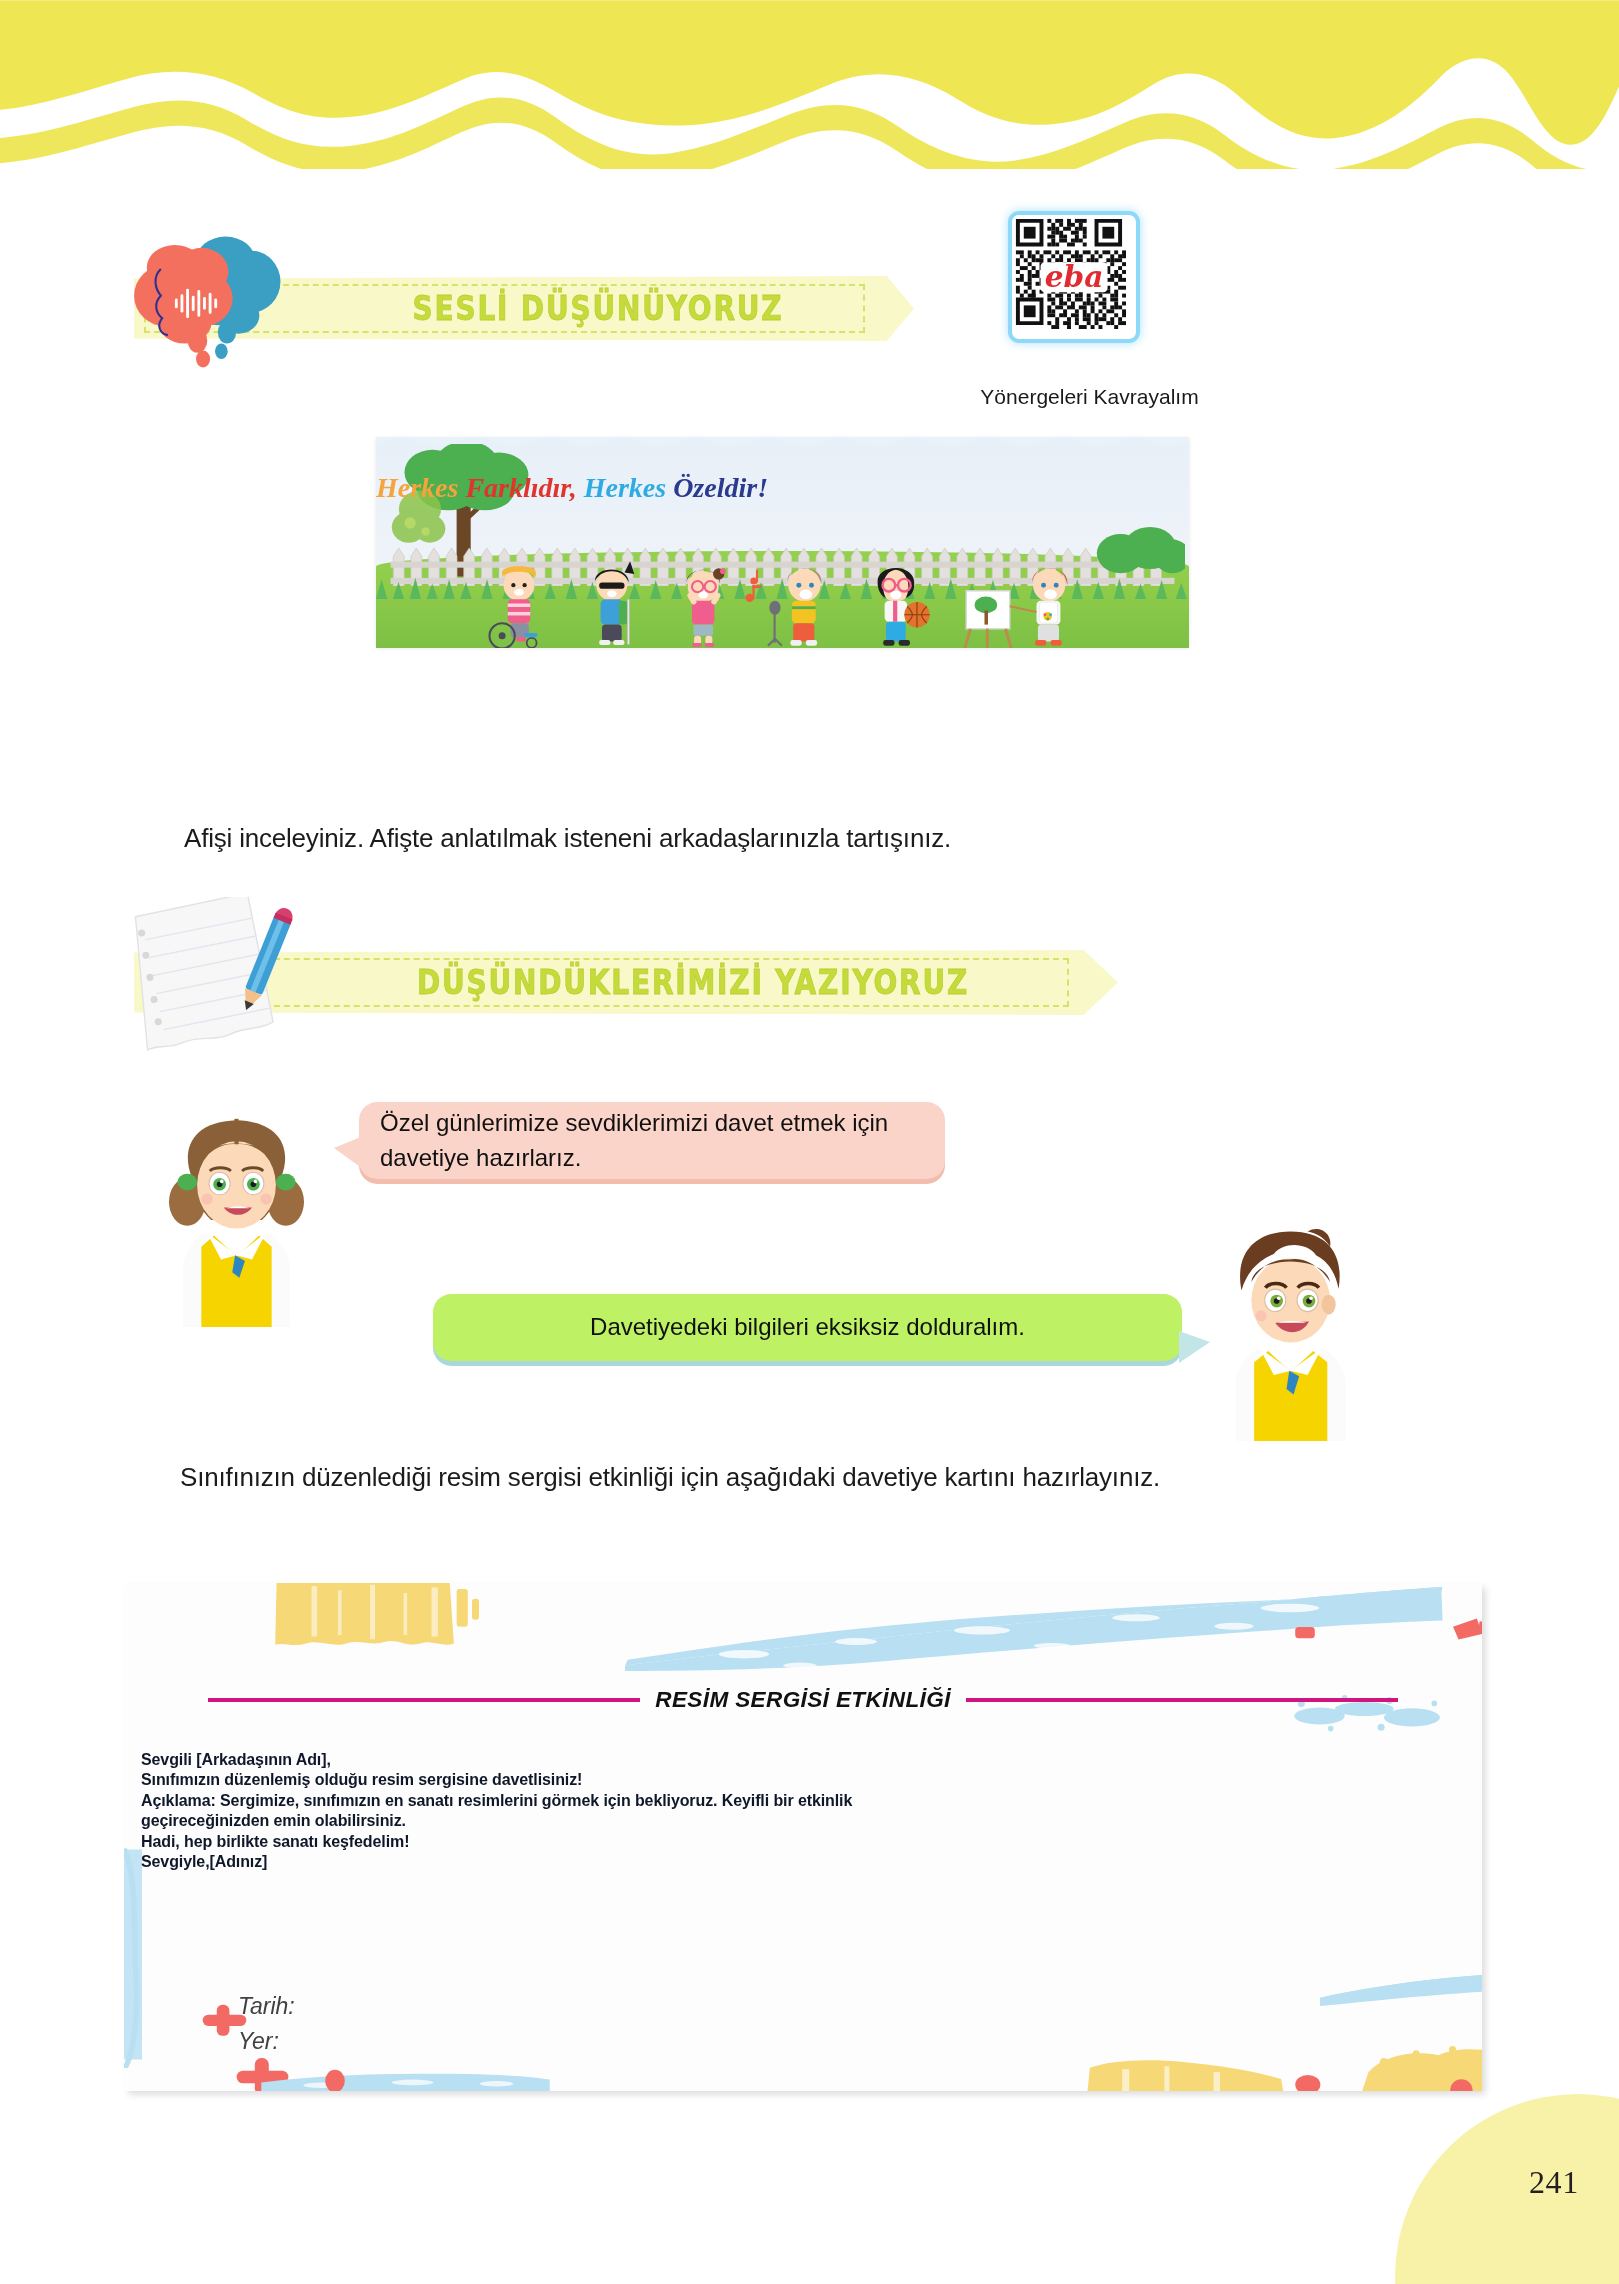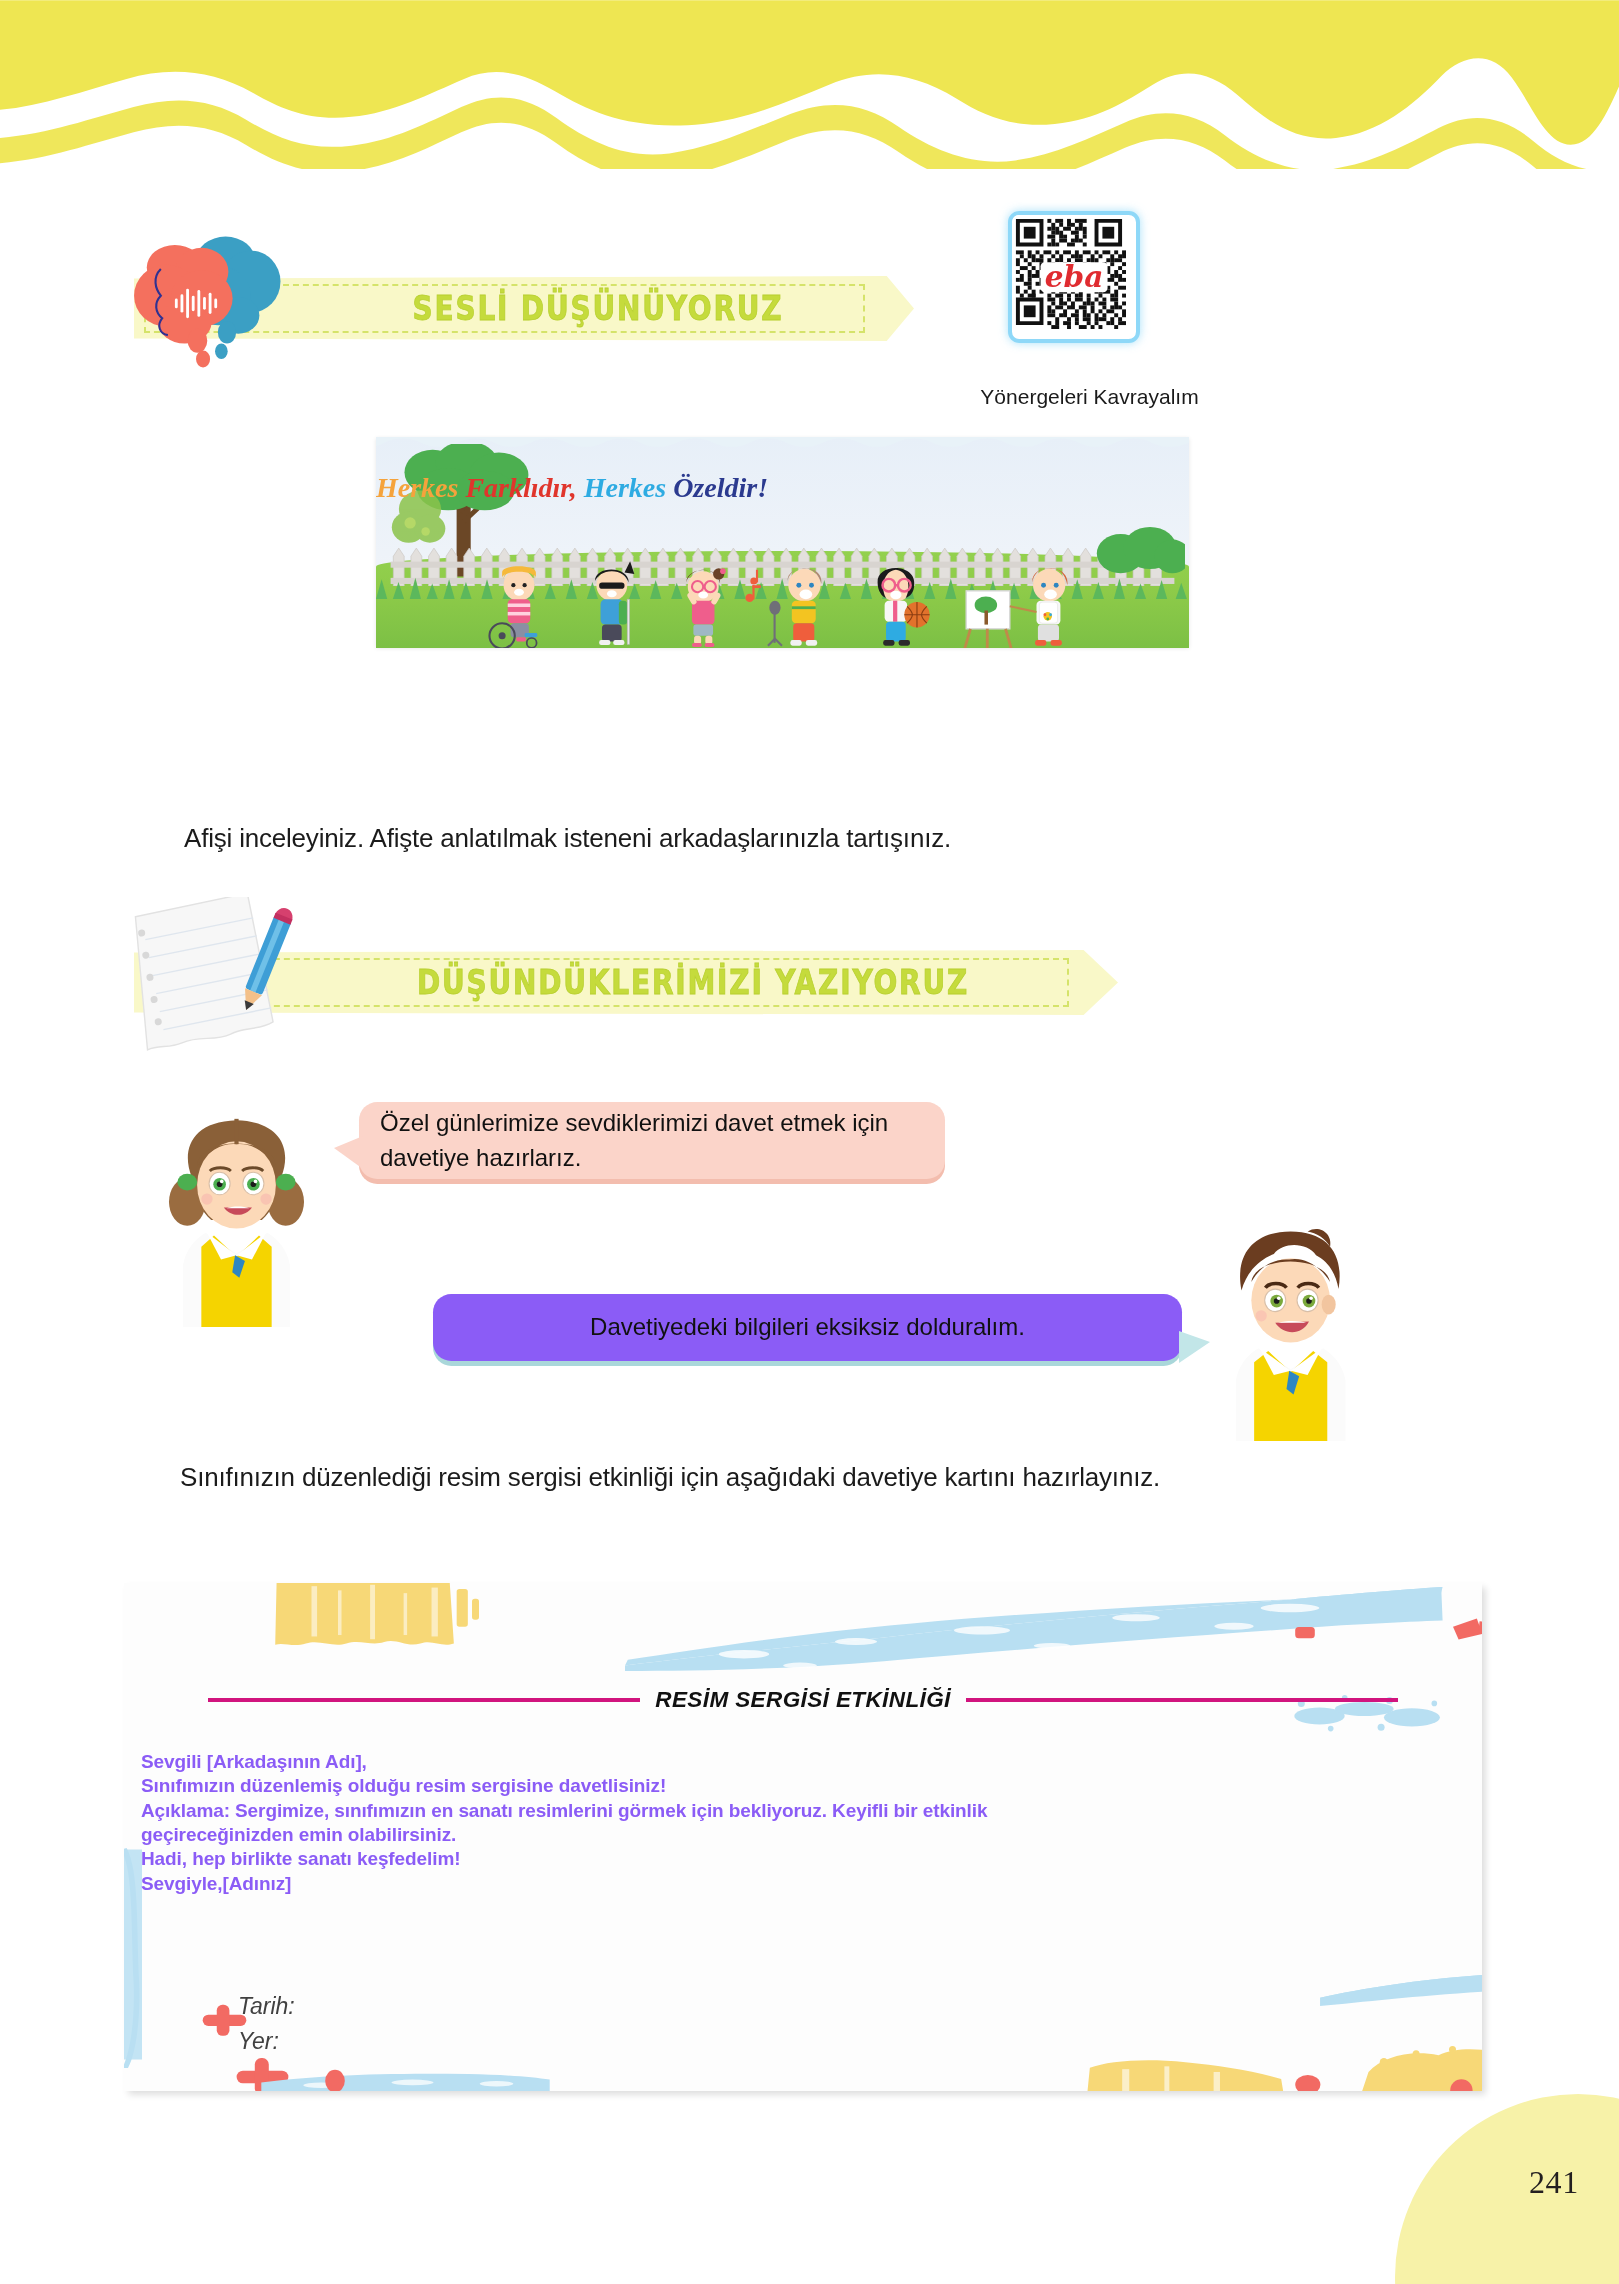--- a/index.html
+++ b/index.html
@@ -179,21 +179,21 @@
   .bubble-pink::after {
     content: "";
     position: absolute;
     left: -25px; top: 34px;
     width: 0; height: 0;
     border-top: 12.7px solid transparent;
     border-bottom: 21px solid transparent;
     border-right: 29.5px solid #fbd4c9;
   }
   .bubble-blue {
-    background: #8b5cf6;
+    background: #bef264;
     box-shadow: 0 4.9px 0 #a9d7da;
     padding: 15.5px 21px;
   }
   .bubble-blue::after {
     content: "";
     position: absolute;
     right: -28px; top: 37px;
     width: 0; height: 0;
     border-top: 11.2px solid transparent;
     border-bottom: 21px solid transparent;
@@ -229,22 +229,22 @@
     color: #111;
     white-space: nowrap;
     letter-spacing: 0.4px;
   }
   .card-body {
     position: absolute;
     left: 17px; top: 167px;
     right: 14px;
     font-family: "Liberation Sans", sans-serif;
     font-weight: bold;
-    font-size: 19px;
-    color: #8b5cf6;
+    font-size: 16px;
+    color: #0f172a;
     line-height: 1.28;
     letter-spacing: -0.1px;
   }
   .card-fields {
     position: absolute;
     left: 114px; top: 406px;
     font-family: "Liberation Sans", sans-serif;
     font-style: italic;
     font-size: 23px;
     color: #404040;

